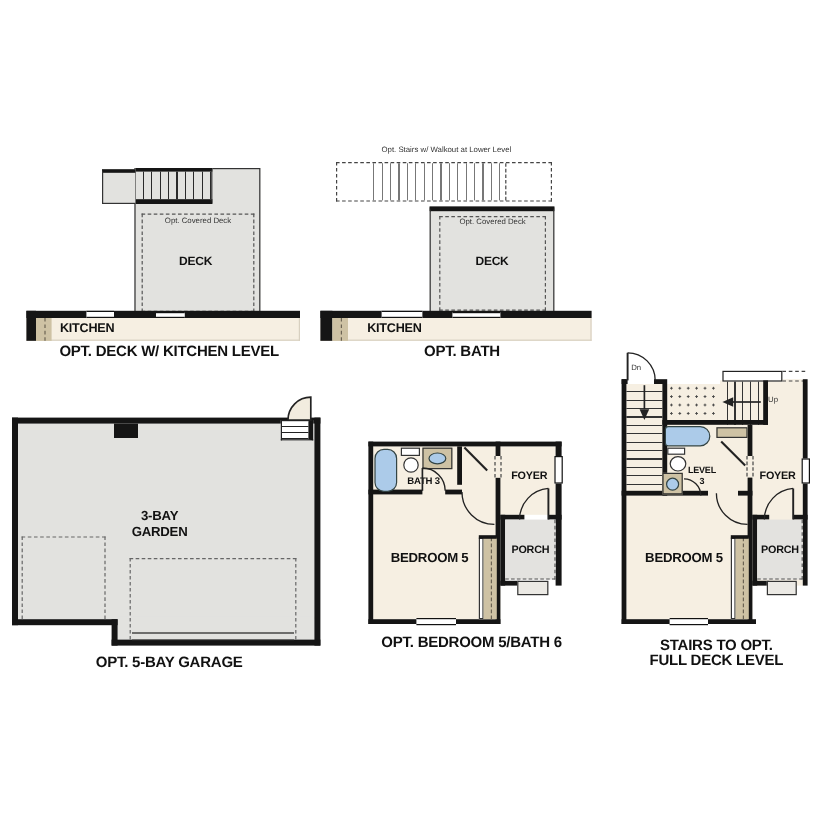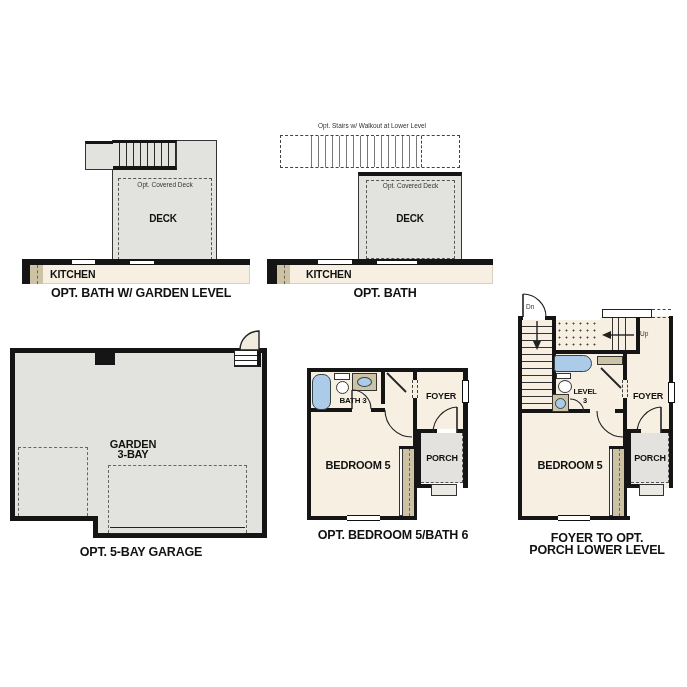--- a/index.html
+++ b/index.html
@@ -37,21 +37,21 @@
     <div class="lbl" style="left:113px;top:213px;width:100px;font-size:10px;">DECK</div>
     <div class="a wall" style="left:22px;top:259px;width:228px;height:6px;"></div>
     <div class="a win-h" style="left:72px;top:259px;width:23px;height:6px;"></div>
     <div class="a win-h" style="left:130px;top:260px;width:24px;height:5px;"></div>
     <div class="a floor" style="left:22px;top:265px;width:228px;height:19px;border-bottom:1px solid #d8d0c0;border-right:1px solid #d8d0c0;"></div>
     <div class="a wall" style="left:22px;top:259px;width:8px;height:25px;"></div>
     <div class="a tanfill" style="left:30px;top:265px;width:13px;height:19px;">
       <div class="dashline-v"></div>
     </div>
     <div class="lbl" style="left:50px;top:268px;font-size:10.5px;text-align:left;">KITCHEN</div>
-    <div class="lbl caption" style="left:26px;top:286px;width:230px;">OPT. BATH W/ GARDEN LEVEL</div>
+    <div class="lbl caption" style="left:26px;top:286px;width:230px;">OPT. DECK W/ KITCHEN LEVEL</div>
   </div>
 
   <div>
     <div class="lbl tiny" style="left:272px;top:122px;width:200px;font-size:6.5px;">Opt. Stairs w/ Walkout at Lower Level</div>
     <div class="a" style="left:280px;top:135px;width:180px;height:33px;border:1.5px dashed #444;">
       <div class="a" style="left:24px;top:0;width:116px;height:100%;
            background:repeating-linear-gradient(90deg, transparent 0 6px, #777 6px 7px);"></div>
       <div class="a" style="left:140px;top:0;width:0;height:100%;border-left:1px dashed #444;"></div>
     </div>
     <div class="a deckfill" style="left:358px;top:172px;width:104px;height:90px;border:1.5px solid #333;border-top:4px solid var(--wall);"></div>
@@ -76,21 +76,21 @@
     <div class="a wall" style="left:10px;top:348px;width:257px;height:5px;"></div>
     <div class="a wall" style="left:10px;top:348px;width:5px;height:173px;"></div>
     <div class="a wall" style="left:262px;top:348px;width:5px;height:190px;"></div>
     <div class="a wall" style="left:10px;top:516px;width:88px;height:5px;"></div>
     <div class="a wall" style="left:93px;top:516px;width:5px;height:22px;"></div>
     <div class="a wall" style="left:93px;top:533px;width:174px;height:5px;"></div>
     <div class="a wall" style="left:95px;top:353px;width:20px;height:12px;"></div>
     <div class="a" style="left:234px;top:350px;width:27px;height:17px;background:#fff
          repeating-linear-gradient(180deg, transparent 0 4px, #222 4px 5px);
          border:1.5px solid #222;border-right:4px solid var(--wall);"></div>
-    <div class="lbl" style="left:33px;top:424px;width:200px;font-size:11px;margin-top:24px;">3-BAY</div>
+    <div class="lbl" style="left:33px;top:424px;width:200px;font-size:11px;">3-BAY</div>
     <div class="lbl" style="left:33px;top:438px;width:200px;font-size:11px;">GARDEN</div>
     <div class="a" style="left:18px;top:447px;width:70px;height:69px;border:1.5px dashed #666;border-bottom:none;"></div>
     <div class="a" style="left:108px;top:465px;width:139px;height:68px;border:1.5px dashed #666;border-bottom:none;"></div>
     <div class="a" style="left:110px;top:527px;width:135px;height:7px;border-top:1.5px solid #222;border-bottom:1.5px solid #222;"></div>
     <div class="lbl caption" style="left:21px;top:545px;width:240px;">OPT. 5-BAY GARAGE</div>
   </div>
 
   <div>
     <div class="a floor" style="left:311px;top:372px;width:152px;height:57px;"></div>
     <div class="a floor" style="left:311px;top:372px;width:106px;height:144px;"></div>
@@ -184,22 +184,22 @@
     </div>
     <div class="a wall" style="left:609px;top:446px;width:15px;height:3px;"></div>
 
     <div class="lbl tiny" style="left:526px;top:303px;font-size:6.5px;text-align:left;font-weight:normal;">Dn</div>
     <div class="lbl tiny" style="left:640px;top:330px;font-size:6.5px;text-align:left;font-weight:normal;">Up</div>
     <div class="lbl" style="left:566px;top:388px;width:38px;font-size:7.5px;">LEVEL</div>
     <div class="lbl" style="left:566px;top:397px;width:38px;font-size:7.5px;">3</div>
     <div class="lbl" style="left:626px;top:391px;width:44px;font-size:9px;">FOYER</div>
     <div class="lbl" style="left:520px;top:459px;width:100px;font-size:11px;">BEDROOM 5</div>
     <div class="lbl" style="left:631px;top:453px;width:38px;font-size:9px;">PORCH</div>
-    <div class="lbl caption" style="left:506px;top:531px;width:182px;">FOYER TO OPT.</div>
-    <div class="lbl caption" style="left:506px;top:543px;width:182px;">PORCH LOWER LEVEL</div>
+    <div class="lbl caption" style="left:506px;top:531px;width:182px;">STAIRS TO OPT.</div>
+    <div class="lbl caption" style="left:506px;top:543px;width:182px;">FULL DECK LEVEL</div>
   </div>
 
   <svg class="a" style="left:0;top:0;pointer-events:none;" width="687" height="687" viewBox="0 0 687 687">
 
     <path d="M 259 350 L 259 331 A 19 19 0 0 0 240 350 Z" fill="#f2ecdf" stroke="#222" stroke-width="1.4"></path>
 
     <path d="M 387 373 L 406 392" stroke="#222" stroke-width="1.8" fill="none"></path>
     <path d="M 352 409 L 352 390" stroke="#222" stroke-width="1.4" fill="none"></path>
     <path d="M 352 390 A 19 19 0 0 1 371 409" stroke="#222" stroke-width="1.1" fill="none"></path>
     <path d="M 385 410 A 27 27 0 0 0 412 437" stroke="#222" stroke-width="1.1" fill="none"></path>

